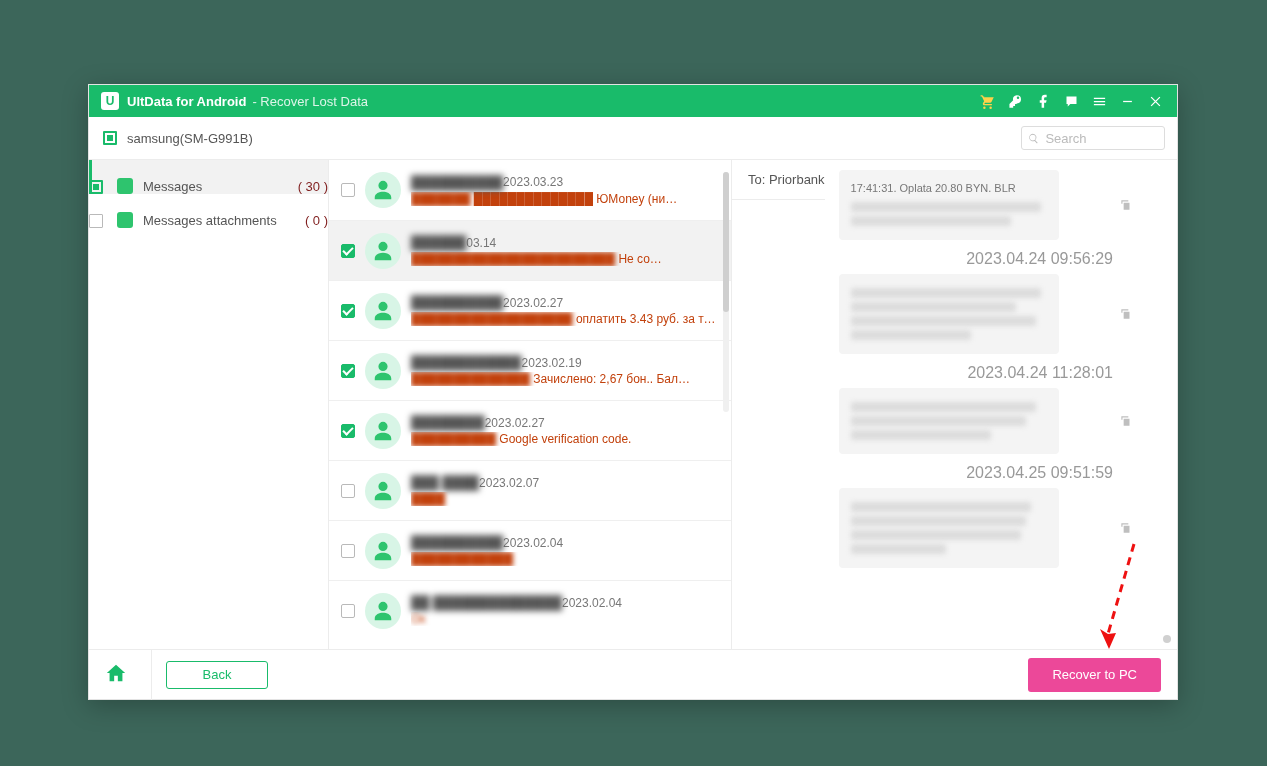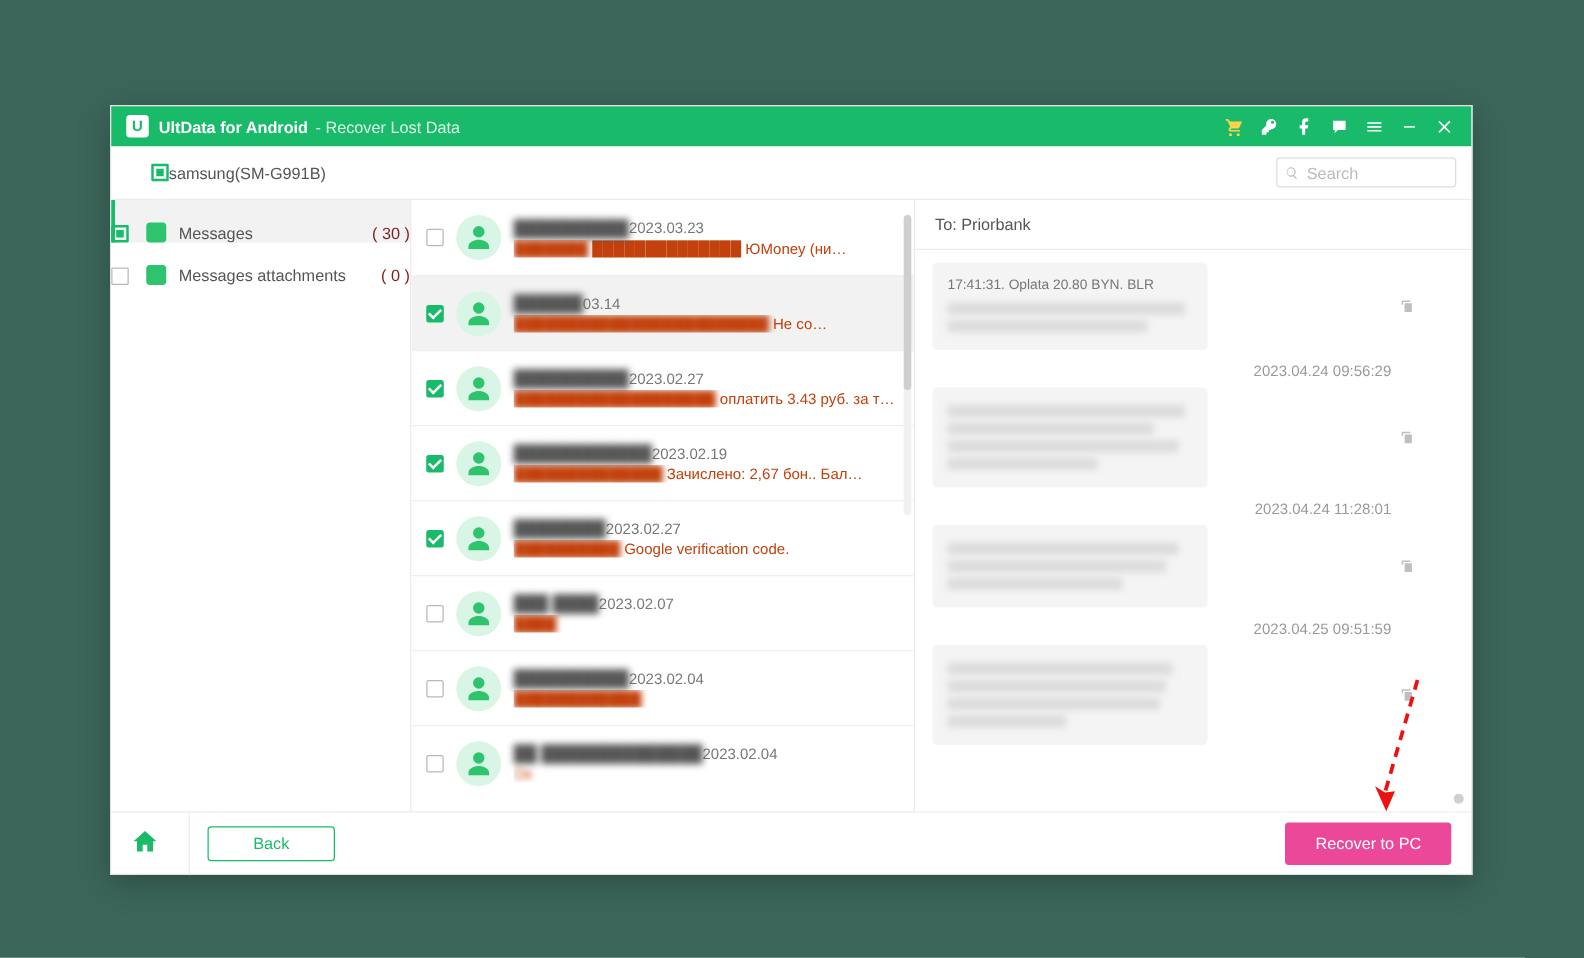--- a/index.html
+++ b/index.html
@@ -10,21 +10,21 @@
  .titlebar{height:32px;background:#19bb6a;color:#fff;display:flex;align-items:center;padding:0 8px 0 12px}
  .titlebar .logo{width:18px;height:18px;border-radius:3px;background:#fff;color:#19bb6a;display:flex;align-items:center;justify-content:center;font-weight:700;font-size:12px;margin-right:8px}
  .titlebar .t1{font-weight:600}
  .titlebar .t2{opacity:.85;font-weight:400;margin-left:6px}
  .titlebar .spacer{flex:1}
  .tbbtn{width:28px;height:32px;display:flex;align-items:center;justify-content:center;cursor:pointer}
  .tbbtn svg{width:15px;height:15px;fill:#fff}
  .cart svg{fill:#ffd24a}
  
  .headerrow{height:43px;border-bottom:1px solid #ececec;display:flex;align-items:center;padding:0 12px}
- .headerrow .dev{display:flex;gap:0;margin-left:20px}
+ .headerrow .dev{display:flex;gap:10px;margin-left:2px}
  .cb-mixed{width:14px;height:14px;border:2px solid #19bb6a;border-radius:1px;display:flex;align-items:center;justify-content:center}
  .cb-mixed::after{content:"";width:6px;height:6px;background:#19bb6a}
  .search{margin-left:auto;border:1px solid #ddd;border-radius:3px;height:24px;display:flex;align-items:center;padding:0 6px;color:#bbb;width:144px}
  .search svg{width:13px;height:13px;fill:#bbb;margin-right:4px}
  .search input{border:0;outline:0;width:100%;font:inherit;color:#666}
  .search input::placeholder{color:#bbb}
  
  .main{flex:1;display:flex;min-height:0}
  .sidebar{width:240px;border-right:1px solid #ececec;background:#fff}
  .sbitem{height:34px;display:flex;align-items:flex-end;gap:10px;padding:0 0;cursor:pointer;position:relative}
@@ -49,24 +49,24 @@
  .conv .body{flex:1;min-width:0}
  .conv .row1{display:flex;justify-content:flex-start;align-items:center}
  .conv .name{color:#555}
  .conv .date{color:#777;font-size:12px}
  .conv .preview{color:#c2410c;font-size:12px;white-space:nowrap;overflow:hidden;text-overflow:ellipsis;margin-top:2px}
  .blurA{filter:blur(3px)}
  .blurB{filter:blur(2.5px)}
  .sbtrack{position:absolute;right:2px;top:12px;width:6px;height:240px;background:#f0f0f0;border-radius:3px}
  .sbthumb{width:100%;height:140px;background:#cfcfcf;border-radius:3px}
  
- .chat{width:445px;display:flex;flex-direction:column}
+ .chat{width:445px;display:flex;flex-direction:row}
  .chat .to{height:40px;border-bottom:1px solid #ececec;display:flex;align-items:center;padding-left:16px;color:#555}
  .chat .msgs{flex:1;background:#fff;overflow:hidden;position:relative;padding:10px 40px 10px 14px}
- .ts{font-size:12px;color:#999;text-align:right;margin:10px 24px 6px 0}
+ .ts{font-size:16px;color:#999;text-align:right;margin:10px 24px 6px 0}
  .msgbox{background:#f4f4f4;border-radius:4px;padding:10px 12px;width:220px;color:#888;font-size:12px;line-height:1.6}
  .msgbox .mline{height:10px;background:#dcdcdc;border-radius:2px;margin:4px 0}
  .msgbox .hdr{color:#777;font-size:11px;margin-bottom:4px}
  .copy{position:absolute;width:14px;height:14px}
  .copy svg{width:14px;height:14px;fill:#bfbfbf}
  .dot{position:absolute;right:6px;bottom:6px;width:8px;height:8px;border-radius:50%;background:#d0d0d0}
  
  .footer{height:50px;border-top:1px solid #ececec;display:flex;align-items:center;padding:0 16px}
  .home svg{width:22px;height:22px;fill:#19bb6a}
  .vrule{width:1px;height:50px;background:#ececec;margin:0 14px 0 24px}

